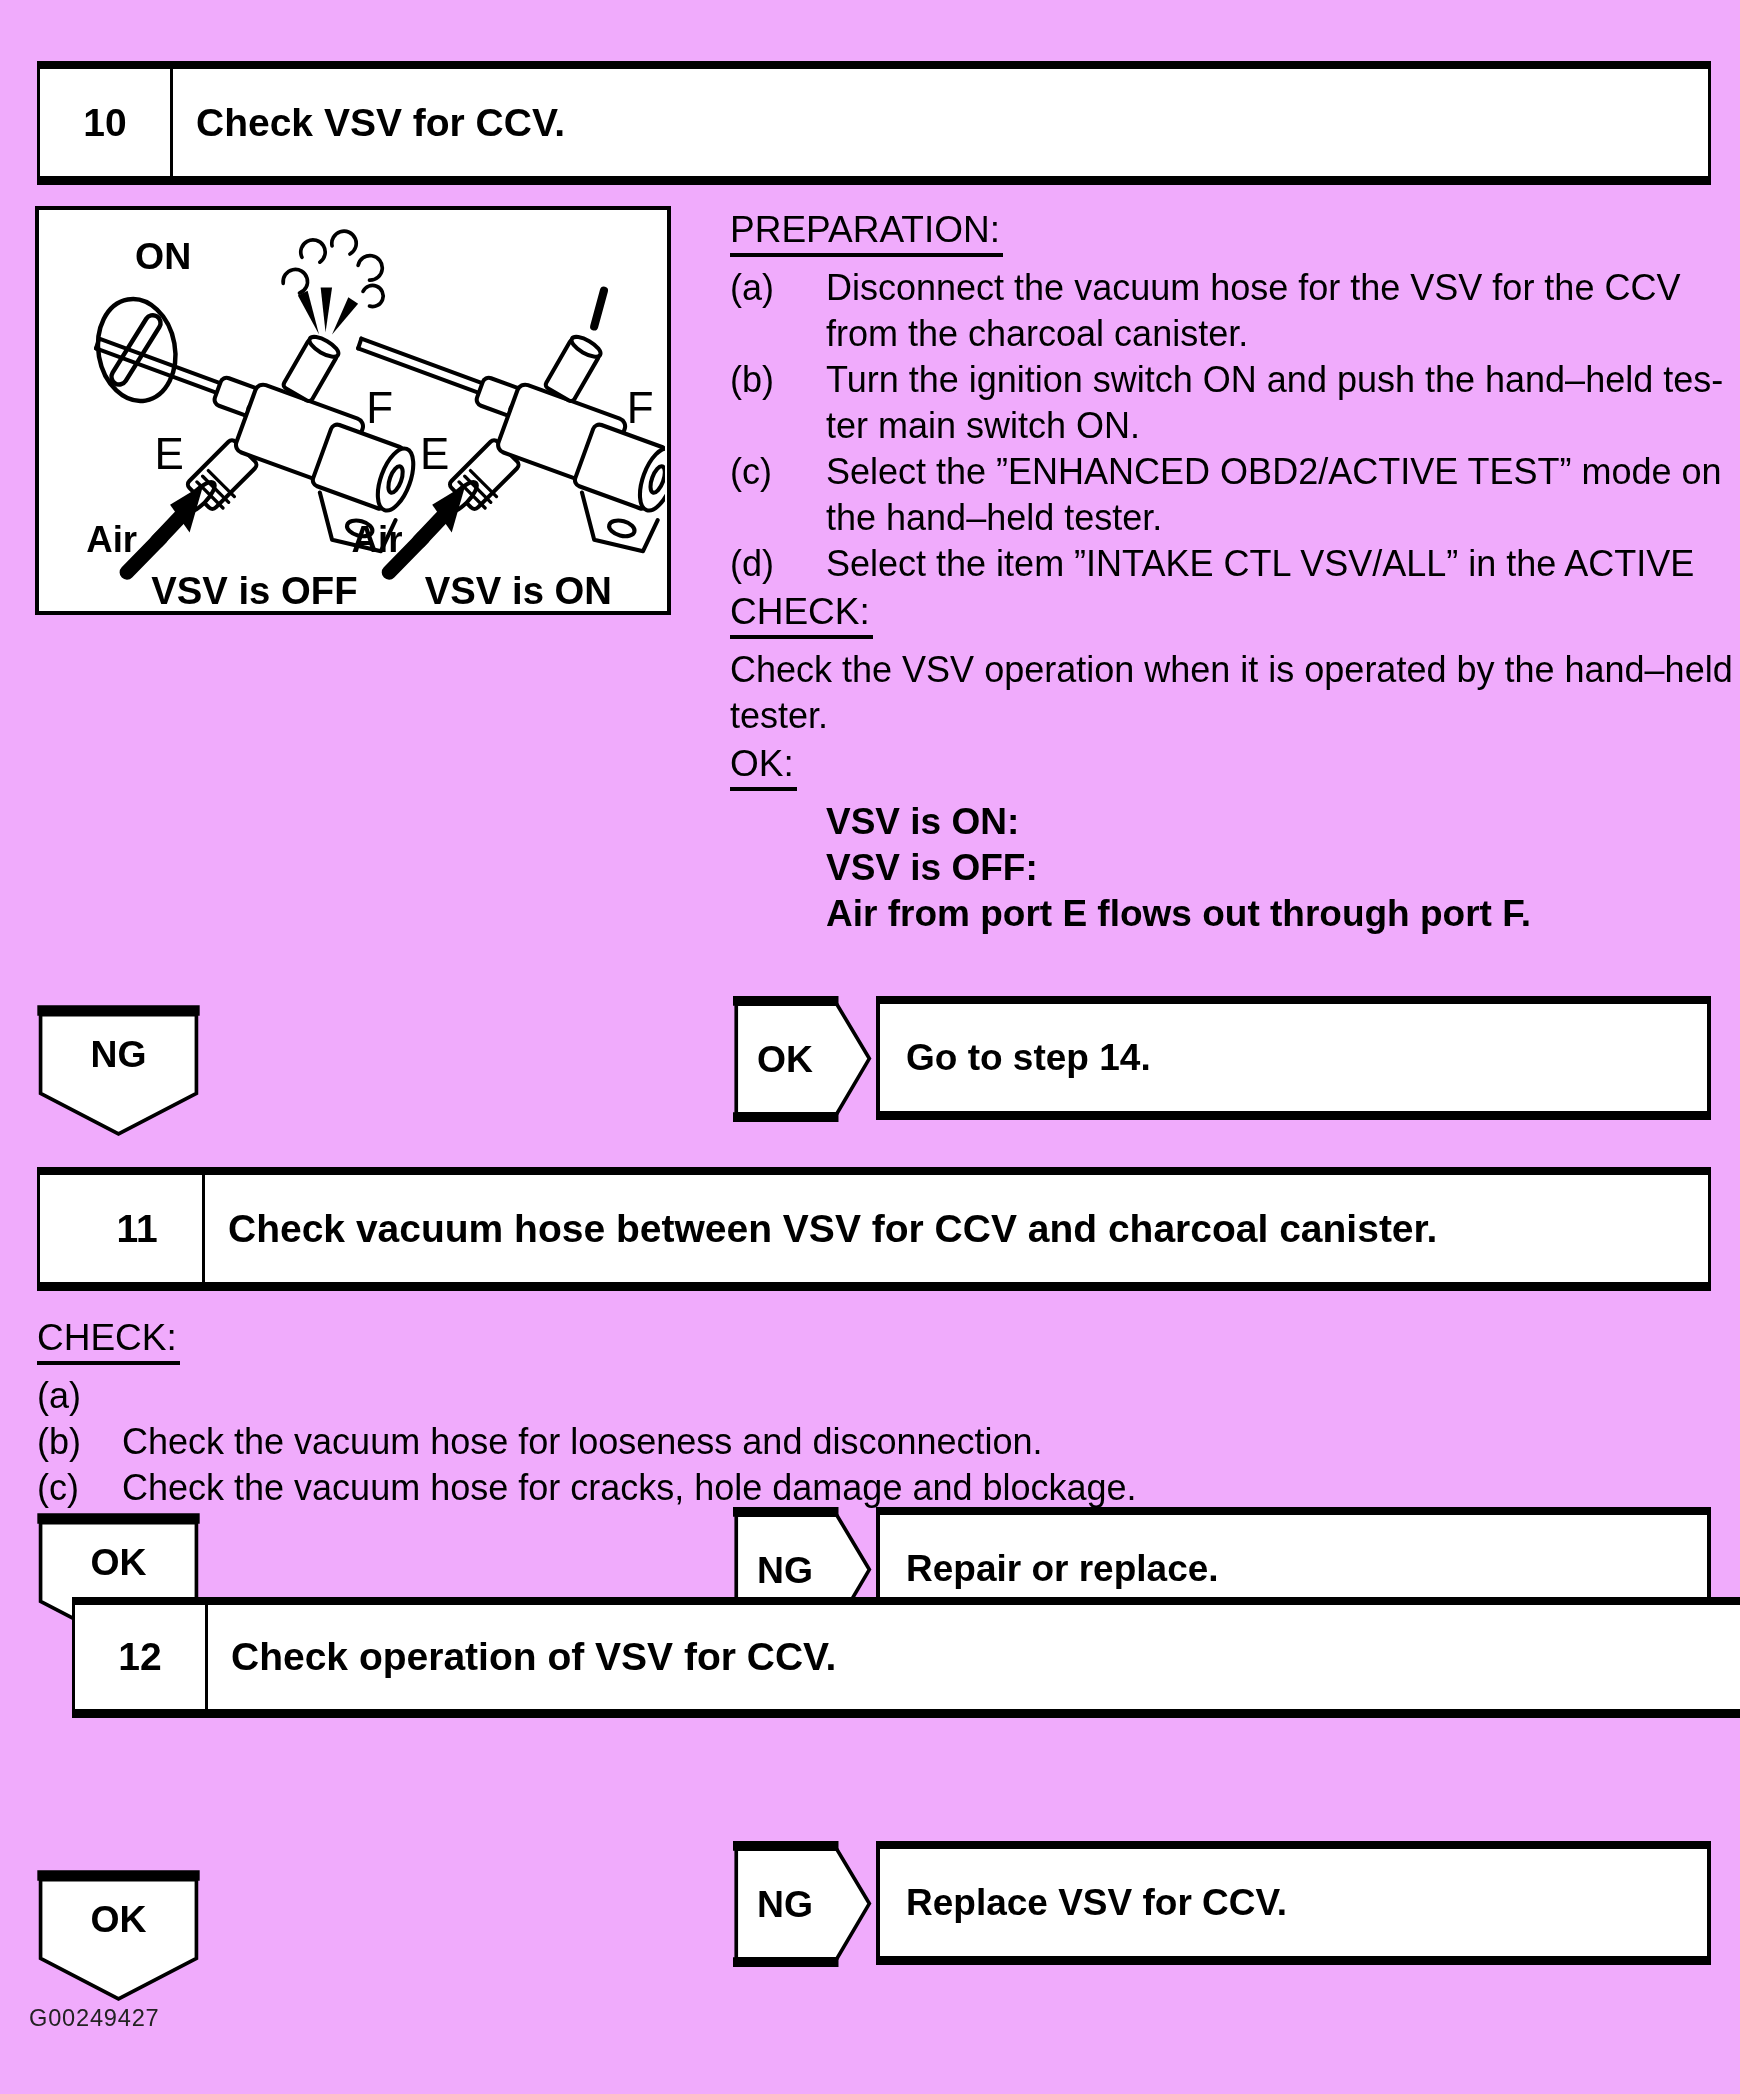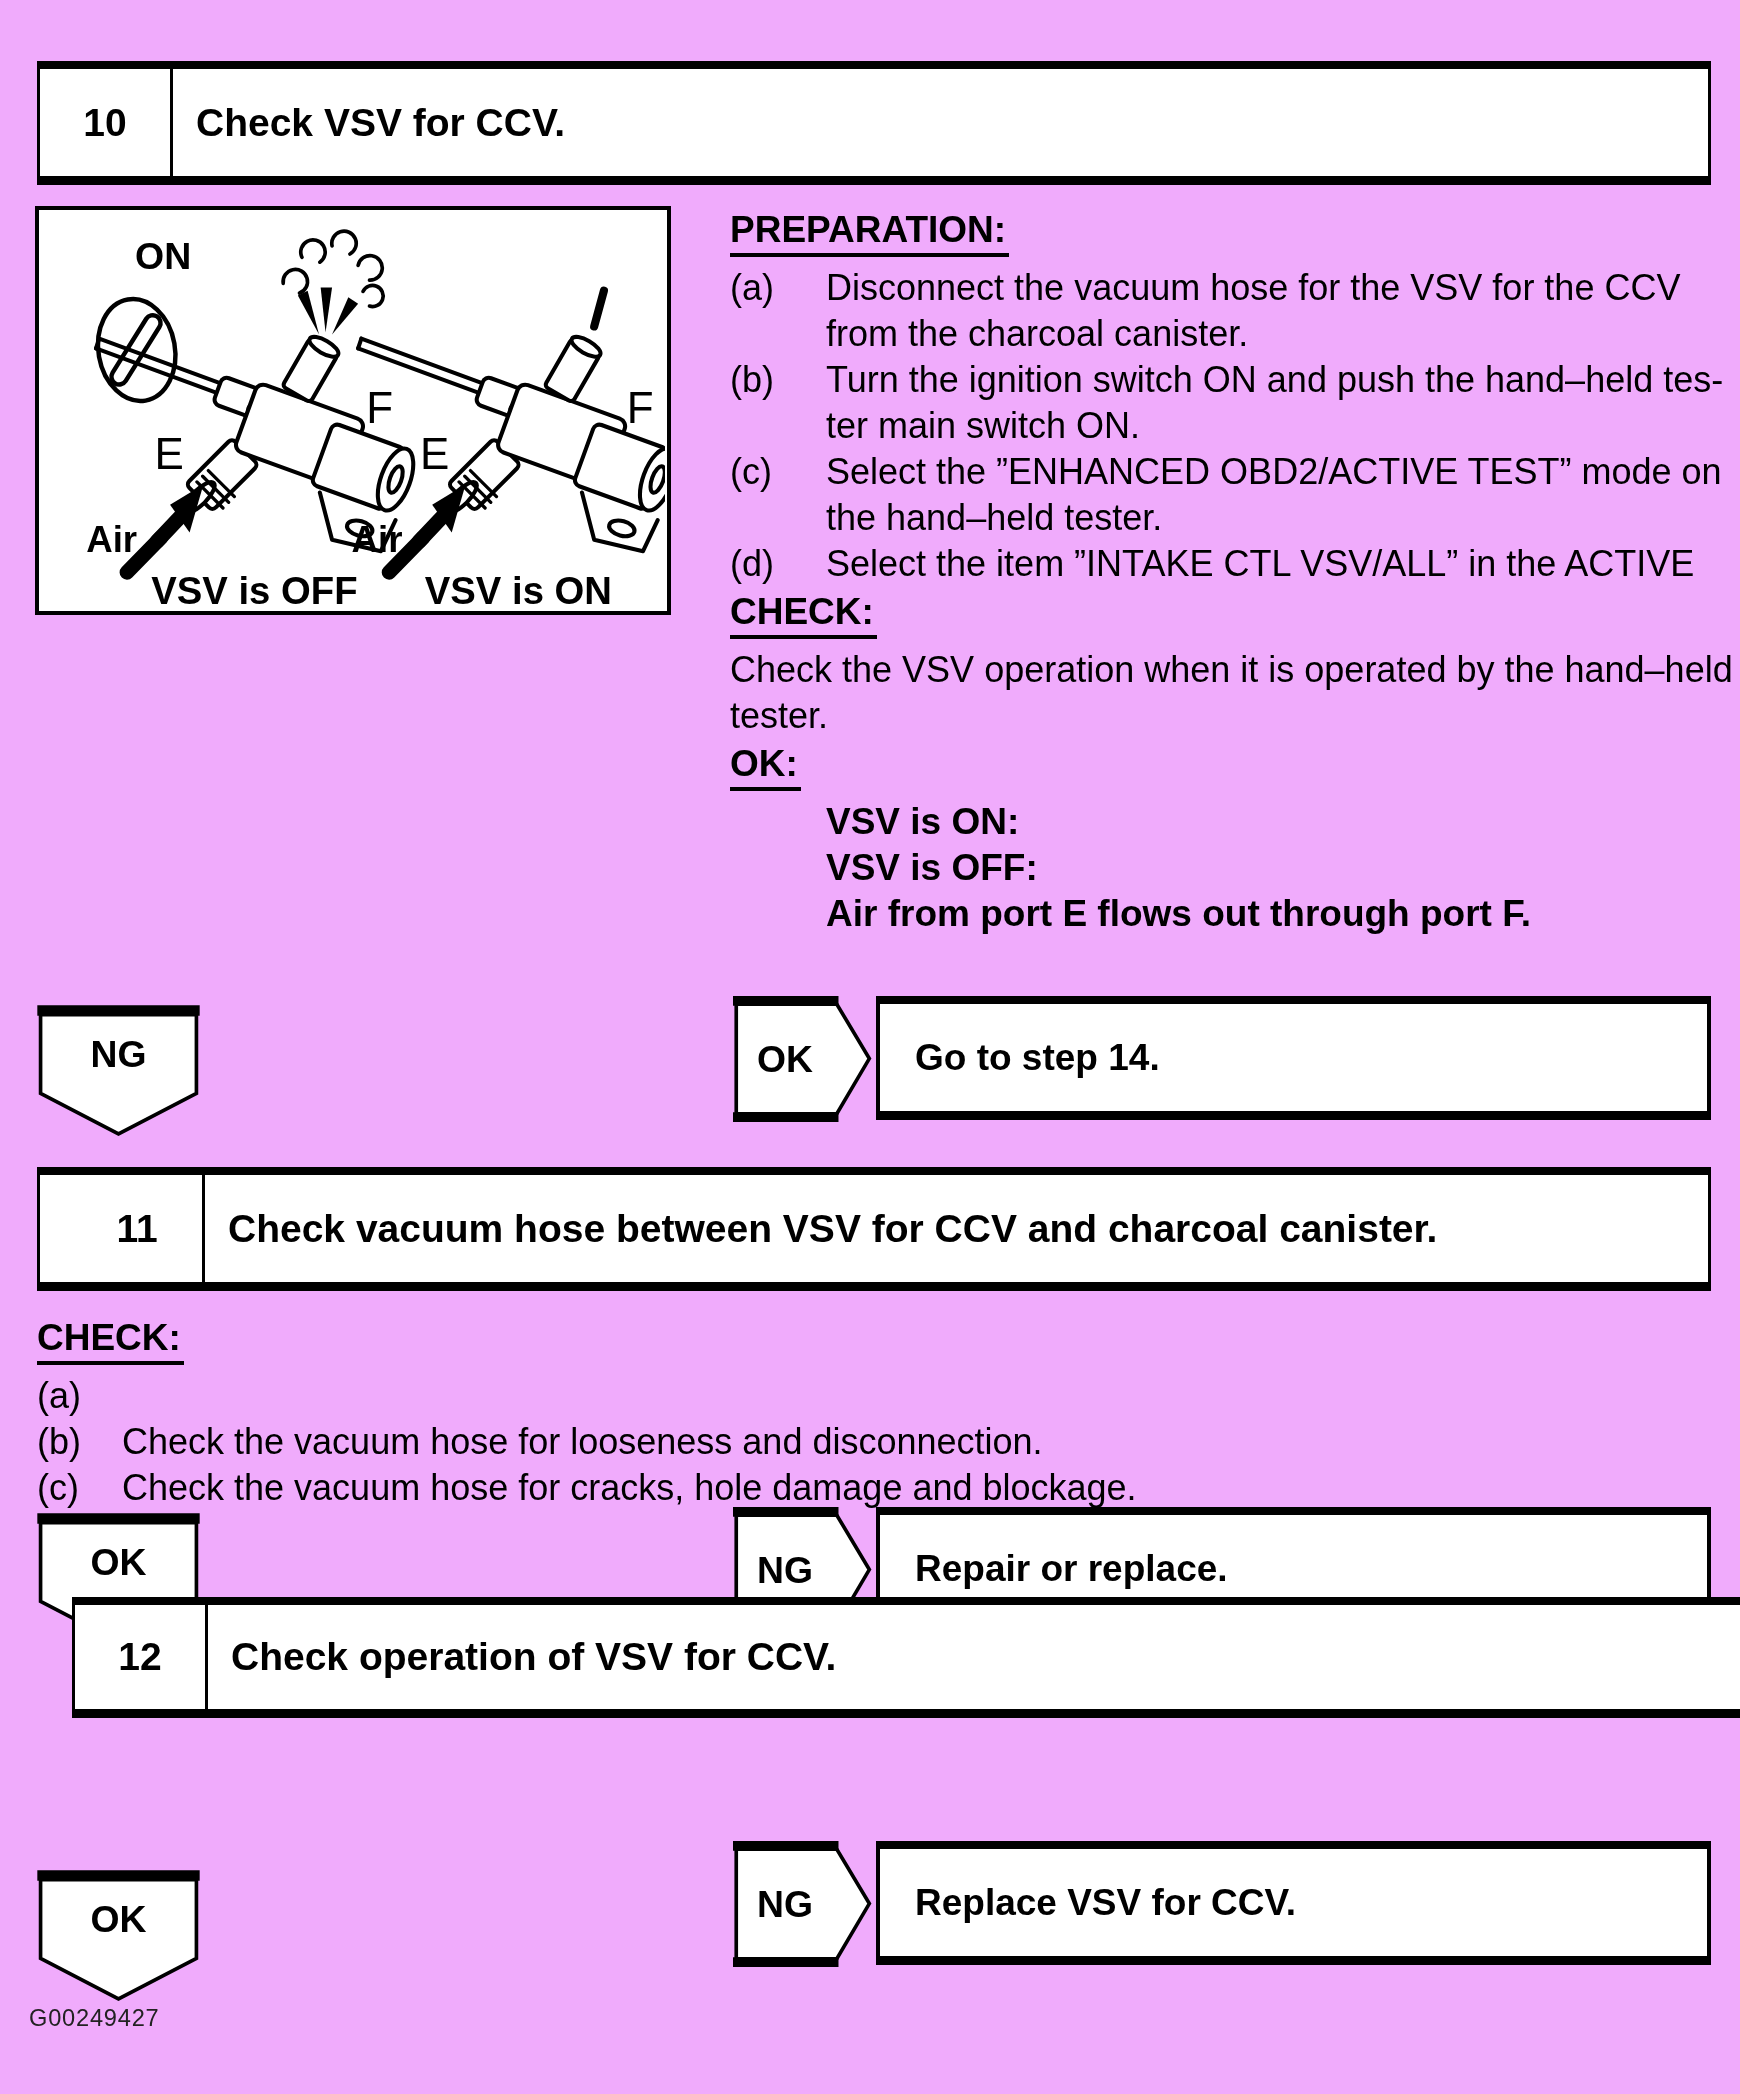--- a/index.html
+++ b/index.html
@@ -23,36 +23,36 @@
   }
   
   .diagram{
     position:absolute;left:35px;top:206px;width:636px;height:409px;box-sizing:border-box;
     border:4.9px solid #000;background:#fff;
   }
   
   .rcol{position:absolute;left:730px;top:205px;width:989px;font-size:36px;line-height:46px;}
   .lcheck{position:absolute;left:37px;top:1313px;width:1303px;font-size:36px;line-height:46px;}
   .hu{
-    display:inline-block;font-weight:bold;font-size:37px;line-height:39px;
+    display:inline-block;font-weight:normal;font-size:37px;line-height:39px;
     border-bottom:4.1px solid #000;padding:0 3.3px 4.1px 0;margin:4.9px 0 8.1px 0;
   }
   .item{display:flex;}
   .item .lbl{flex:0 0 96px;}
   .lcheck .item .lbl{flex:0 0 85px;}
   .tline{display:block;white-space:nowrap;}
   .plain{white-space:nowrap;}
   .okblock{padding-left:96px;font-weight:bold;font-size:37px;}
   .okblock .tline{white-space:nowrap;}
   
   .flow-svg{position:absolute;}
   .result-box{
     position:absolute;width:835px;height:124px;box-sizing:border-box;background:#fff;
     border:4.1px solid #000;border-top-width:8.1px;border-bottom-width:9.8px;
-    display:flex;align-items:center;padding-left:35px;font-size:37px;font-weight:bold;white-space:nowrap;
+    display:flex;align-items:center;padding-left:26px;font-size:37px;font-weight:bold;white-space:nowrap;
   }
   .footer-code{position:absolute;left:29px;top:2005px;font-size:23.6px;color:#222;letter-spacing:0.8px;}
   svg text{font-family:"Liberation Sans","DejaVu Sans",sans-serif;}
 </style>
 </head>
 <body>
 
 <div class="sheet">
 
   <div class="step-box" style="top:61px;">

